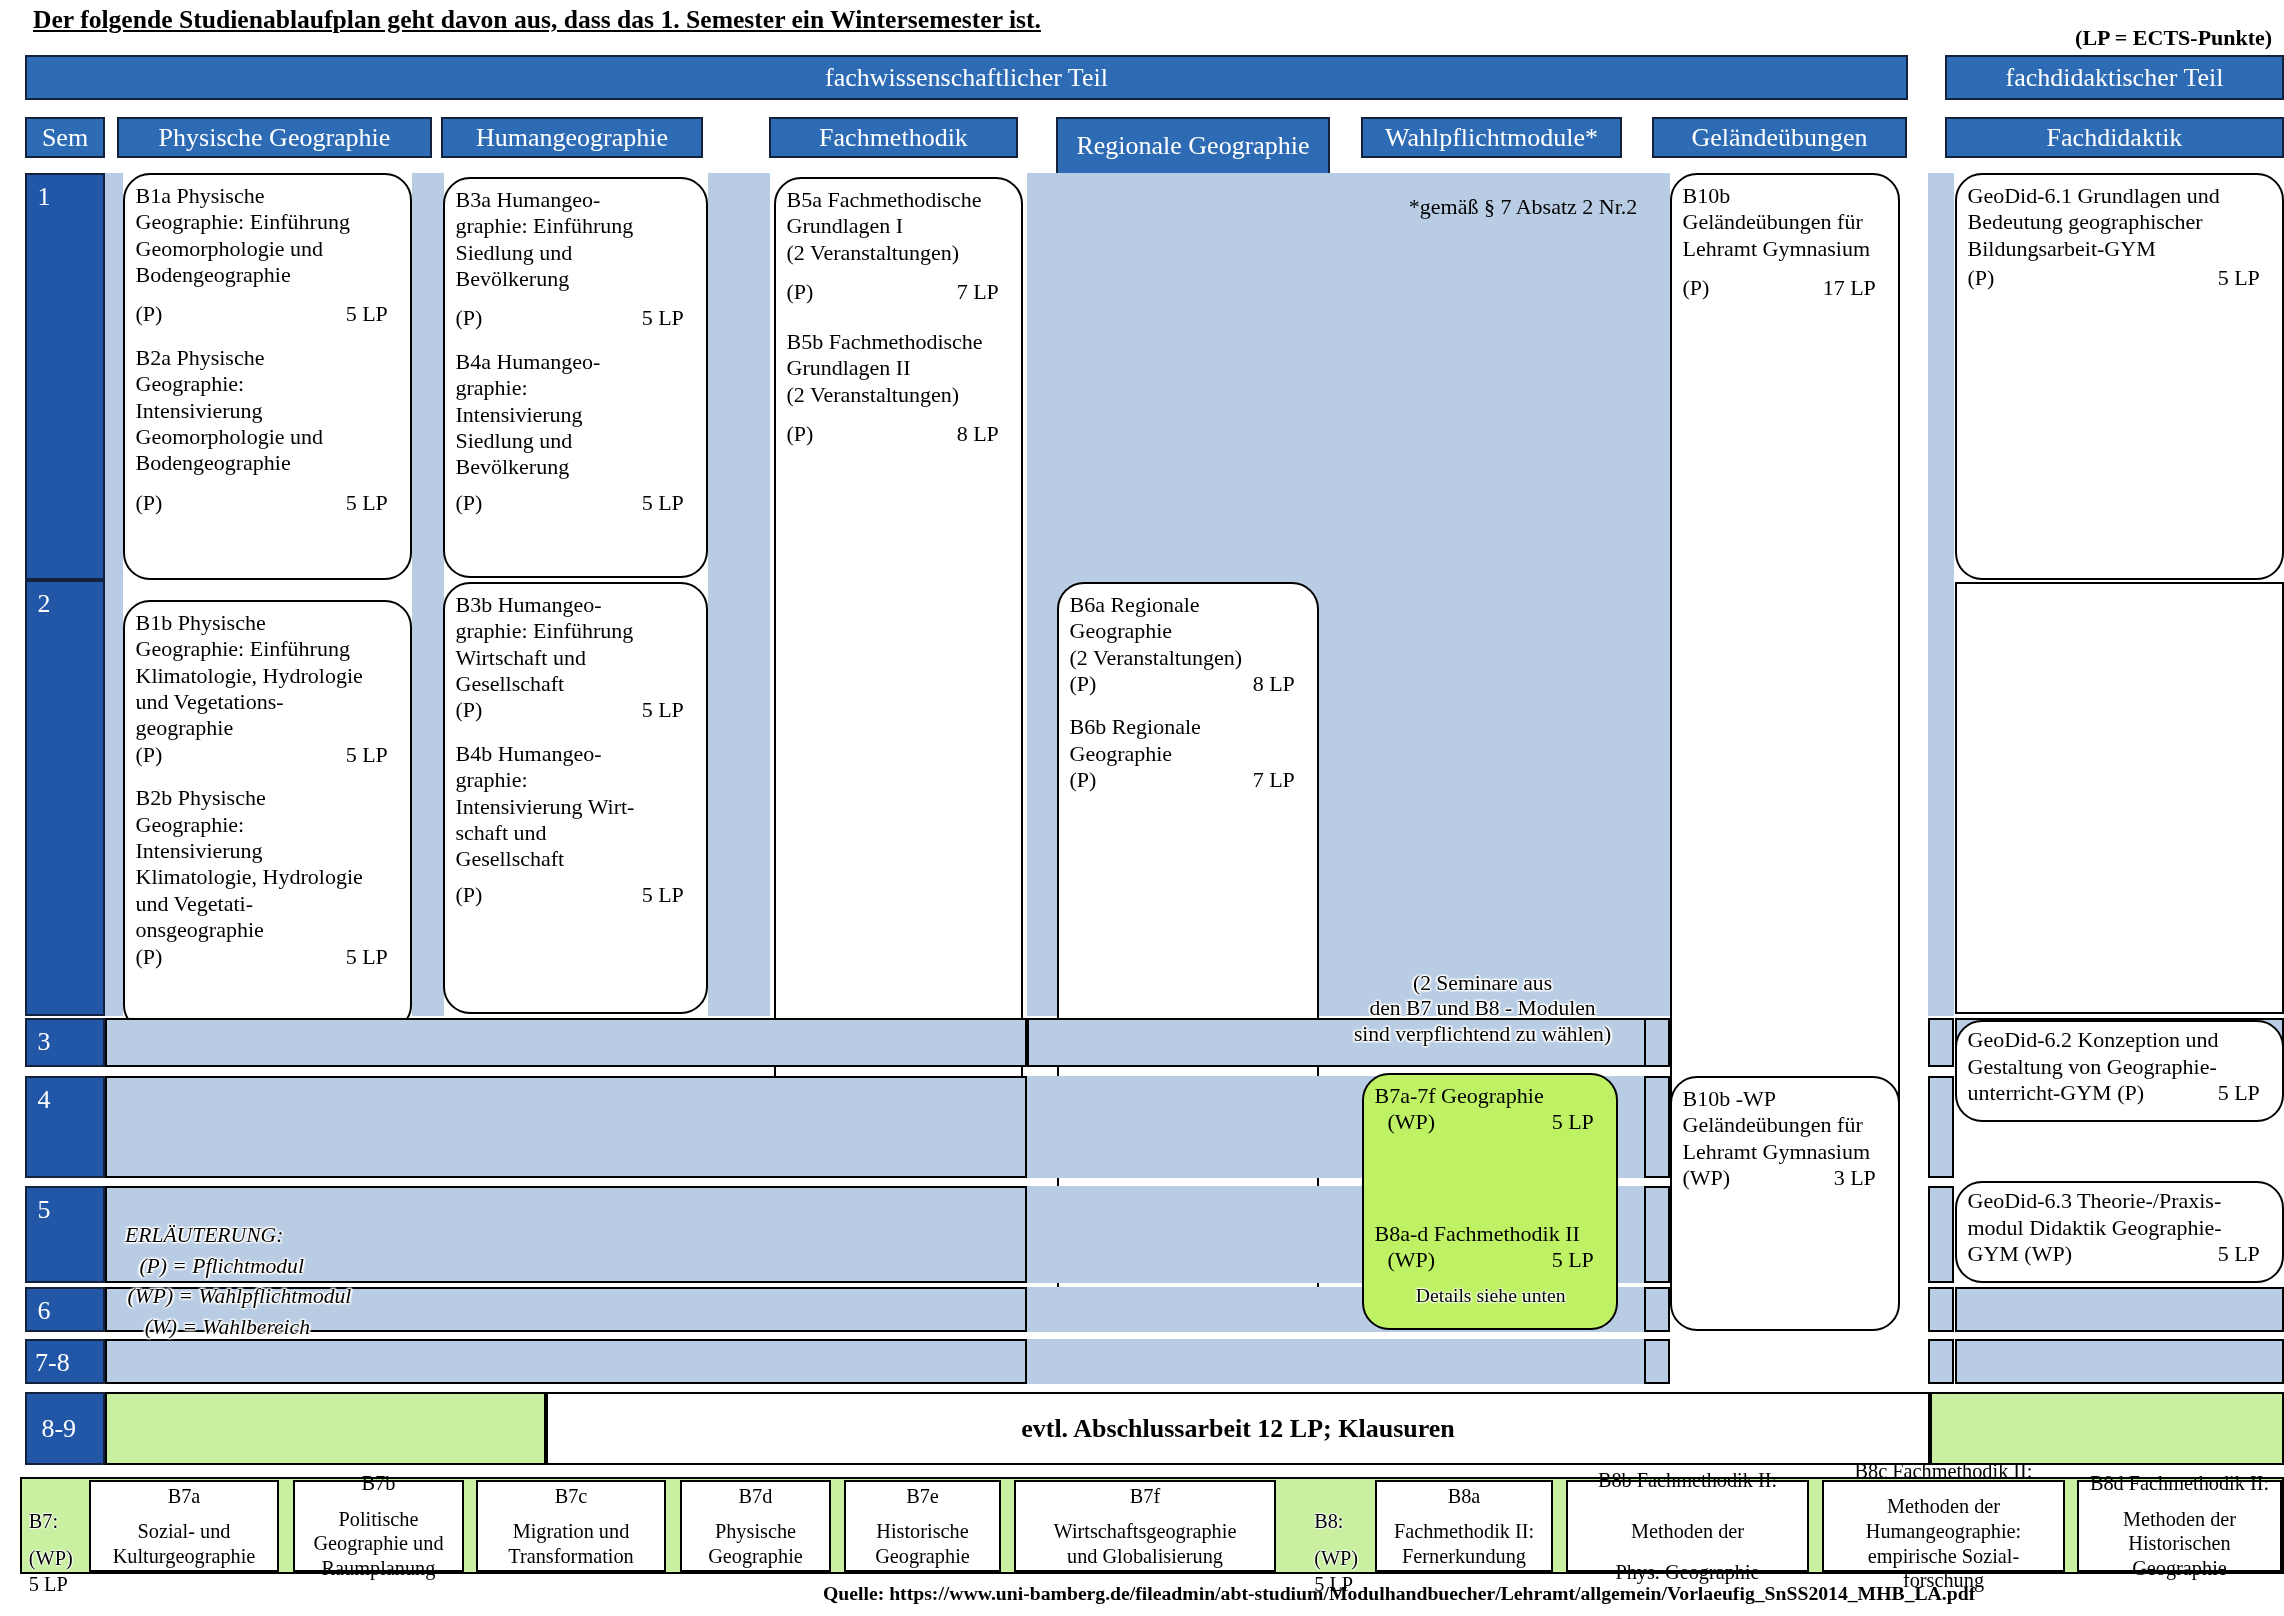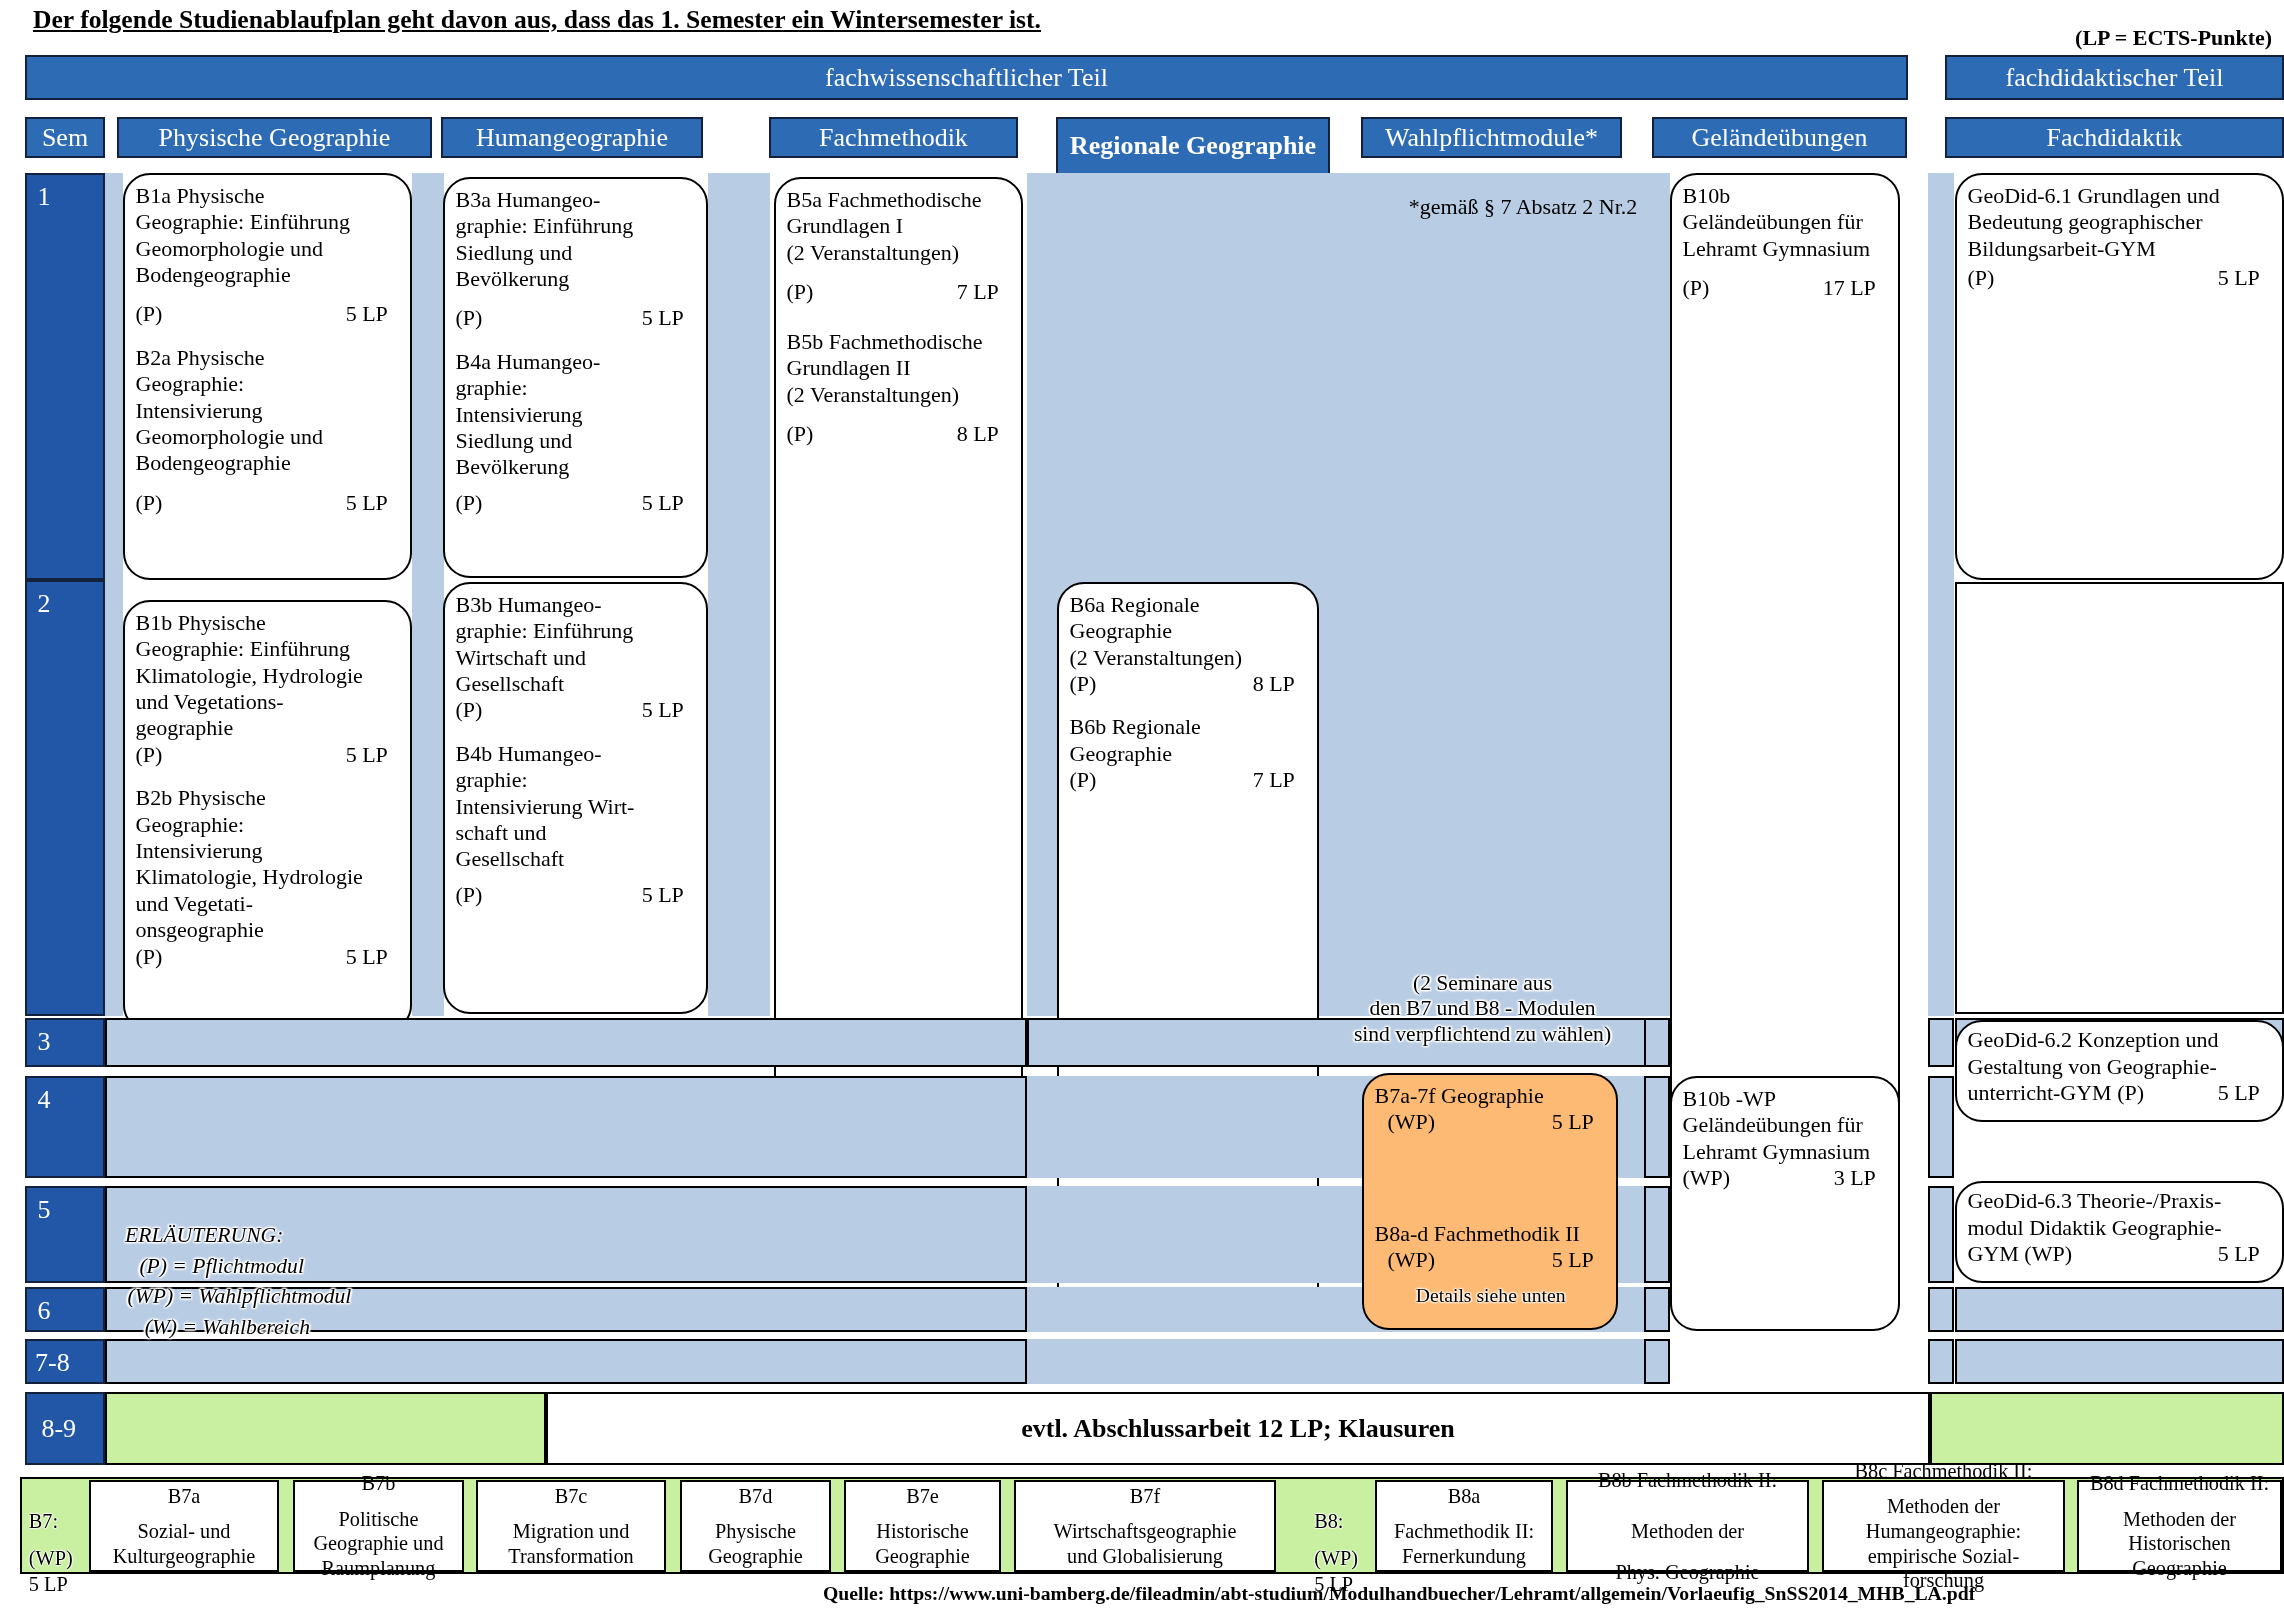--- a/index.html
+++ b/index.html
@@ -12,21 +12,21 @@
   
   .blue-hdr{background:#2E6BB5;border:2px solid #14213d;color:#ffffff;
             display:flex;align-items:center;justify-content:center;
             font-size:26px;}
   .sem-tag{background:#2257A8;border:2px solid #14213d;color:#ffffff;
            display:flex;align-items:flex-start;justify-content:flex-start;
            padding:6.6px 0 0 10.5px;font-size:26px;}
   .lightblue{background:#b8cce4;border:2px solid #000;}
   .lightblue-nb{background:#b8cce4;}
   .white-box{background:#ffffff;border:2px solid #000;}
-  .green-box{background:#fdba74;border:2px solid #000;}
+  .green-box{background:#bef264;border:2px solid #000;}
   .green-plain{background:#c8f0a0;}
 
   
   .title{font-size:25.6px;font-weight:bold;color:#000;text-decoration:underline;
          white-space:nowrap;}
   .ects{font-size:22px;font-weight:bold;color:#000;white-space:nowrap;}
   .src{font-size:19.7px;font-weight:bold;color:#000;white-space:nowrap;}
 
   .mod{font-size:22px;line-height:1.20;color:#000;padding:7.9px 9.2px 0 10.5px;border-radius:27px;}
   .mod .blk{margin-bottom:17px;}
@@ -59,21 +59,21 @@
 <div class="abs title" style="left:33px;top:5.2px;">Der folgende Studienablaufplan geht davon aus, dass das 1. Semester ein Wintersemester ist.</div>
 <div class="abs ects" style="right:11.8px;top:25px;">(LP = ECTS-Punkte)</div>
 
 <div class="abs blue-hdr" style="left:25px;top:55px;width:1883px;height:45px;">fachwissenschaftlicher Teil</div>
 <div class="abs blue-hdr" style="left:1945px;top:55px;width:339px;height:45px;">fachdidaktischer Teil</div>
 
 <div class="abs blue-hdr" style="left:25px;top:117px;width:80px;height:41px;">Sem</div>
 <div class="abs blue-hdr" style="left:117px;top:117px;width:315px;height:41px;">Physische Geographie</div>
 <div class="abs blue-hdr" style="left:441px;top:117px;width:262px;height:41px;">Humangeographie</div>
 <div class="abs blue-hdr" style="left:769px;top:117px;width:249px;height:41px;">Fachmethodik</div>
-<div class="abs blue-hdr" style="left:1056px;top:117px;width:274px;height:58px;font-weight:bold;">Regionale Geographie</div>
+<div class="abs blue-hdr" style="left:1056px;top:117px;width:274px;height:58px;">Regionale Geographie</div>
 <div class="abs blue-hdr" style="left:1361px;top:117px;width:261px;height:41px;">Wahlpflichtmodule*</div>
 <div class="abs blue-hdr" style="left:1652px;top:117px;width:255px;height:41px;">Geländeübungen</div>
 <div class="abs blue-hdr" style="left:1945px;top:117px;width:339px;height:41px;">Fachdidaktik</div>
 
 <div class="abs lightblue-nb" style="left:1027px;top:173px;width:626px;height:407px;"></div>
 <div class="abs lightblue-nb" style="left:1027px;top:580px;width:626px;height:436px;"></div>
 
 <div class="abs lightblue-nb" style="left:105px;top:173px;width:18.4px;height:407px;"></div>
 <div class="abs lightblue-nb" style="left:412px;top:173px;width:31.5px;height:407px;"></div>
 <div class="abs lightblue-nb" style="left:708px;top:173px;width:62px;height:407px;"></div>

